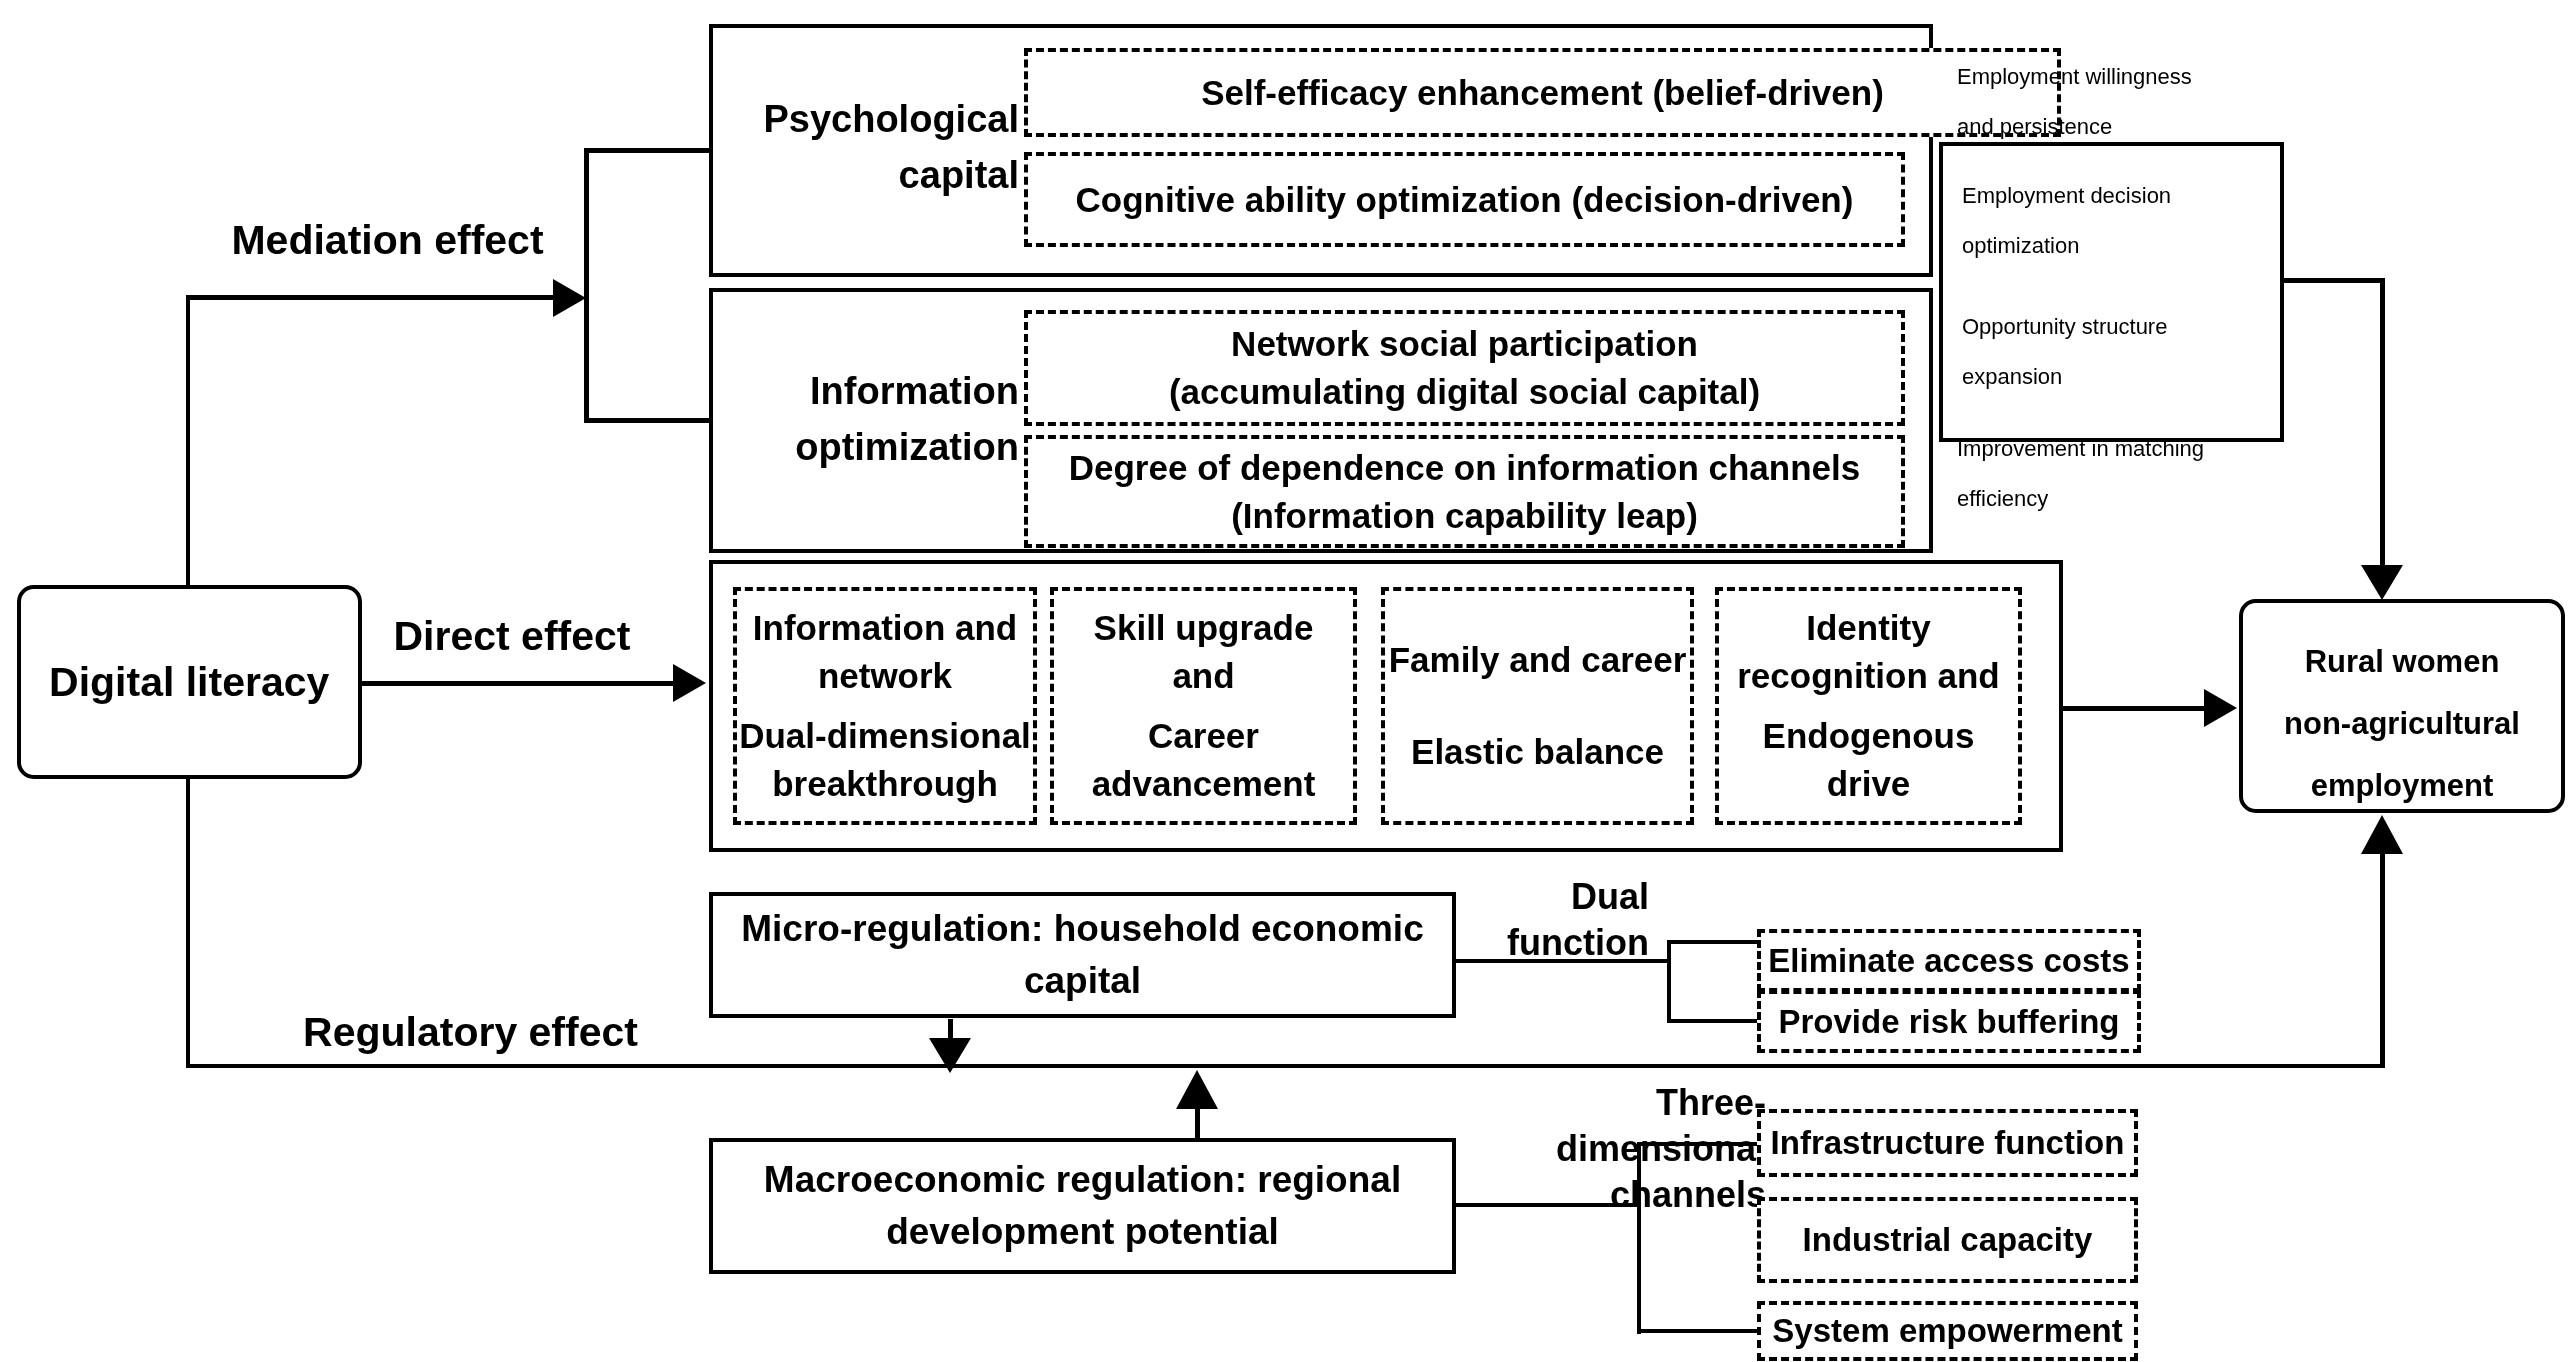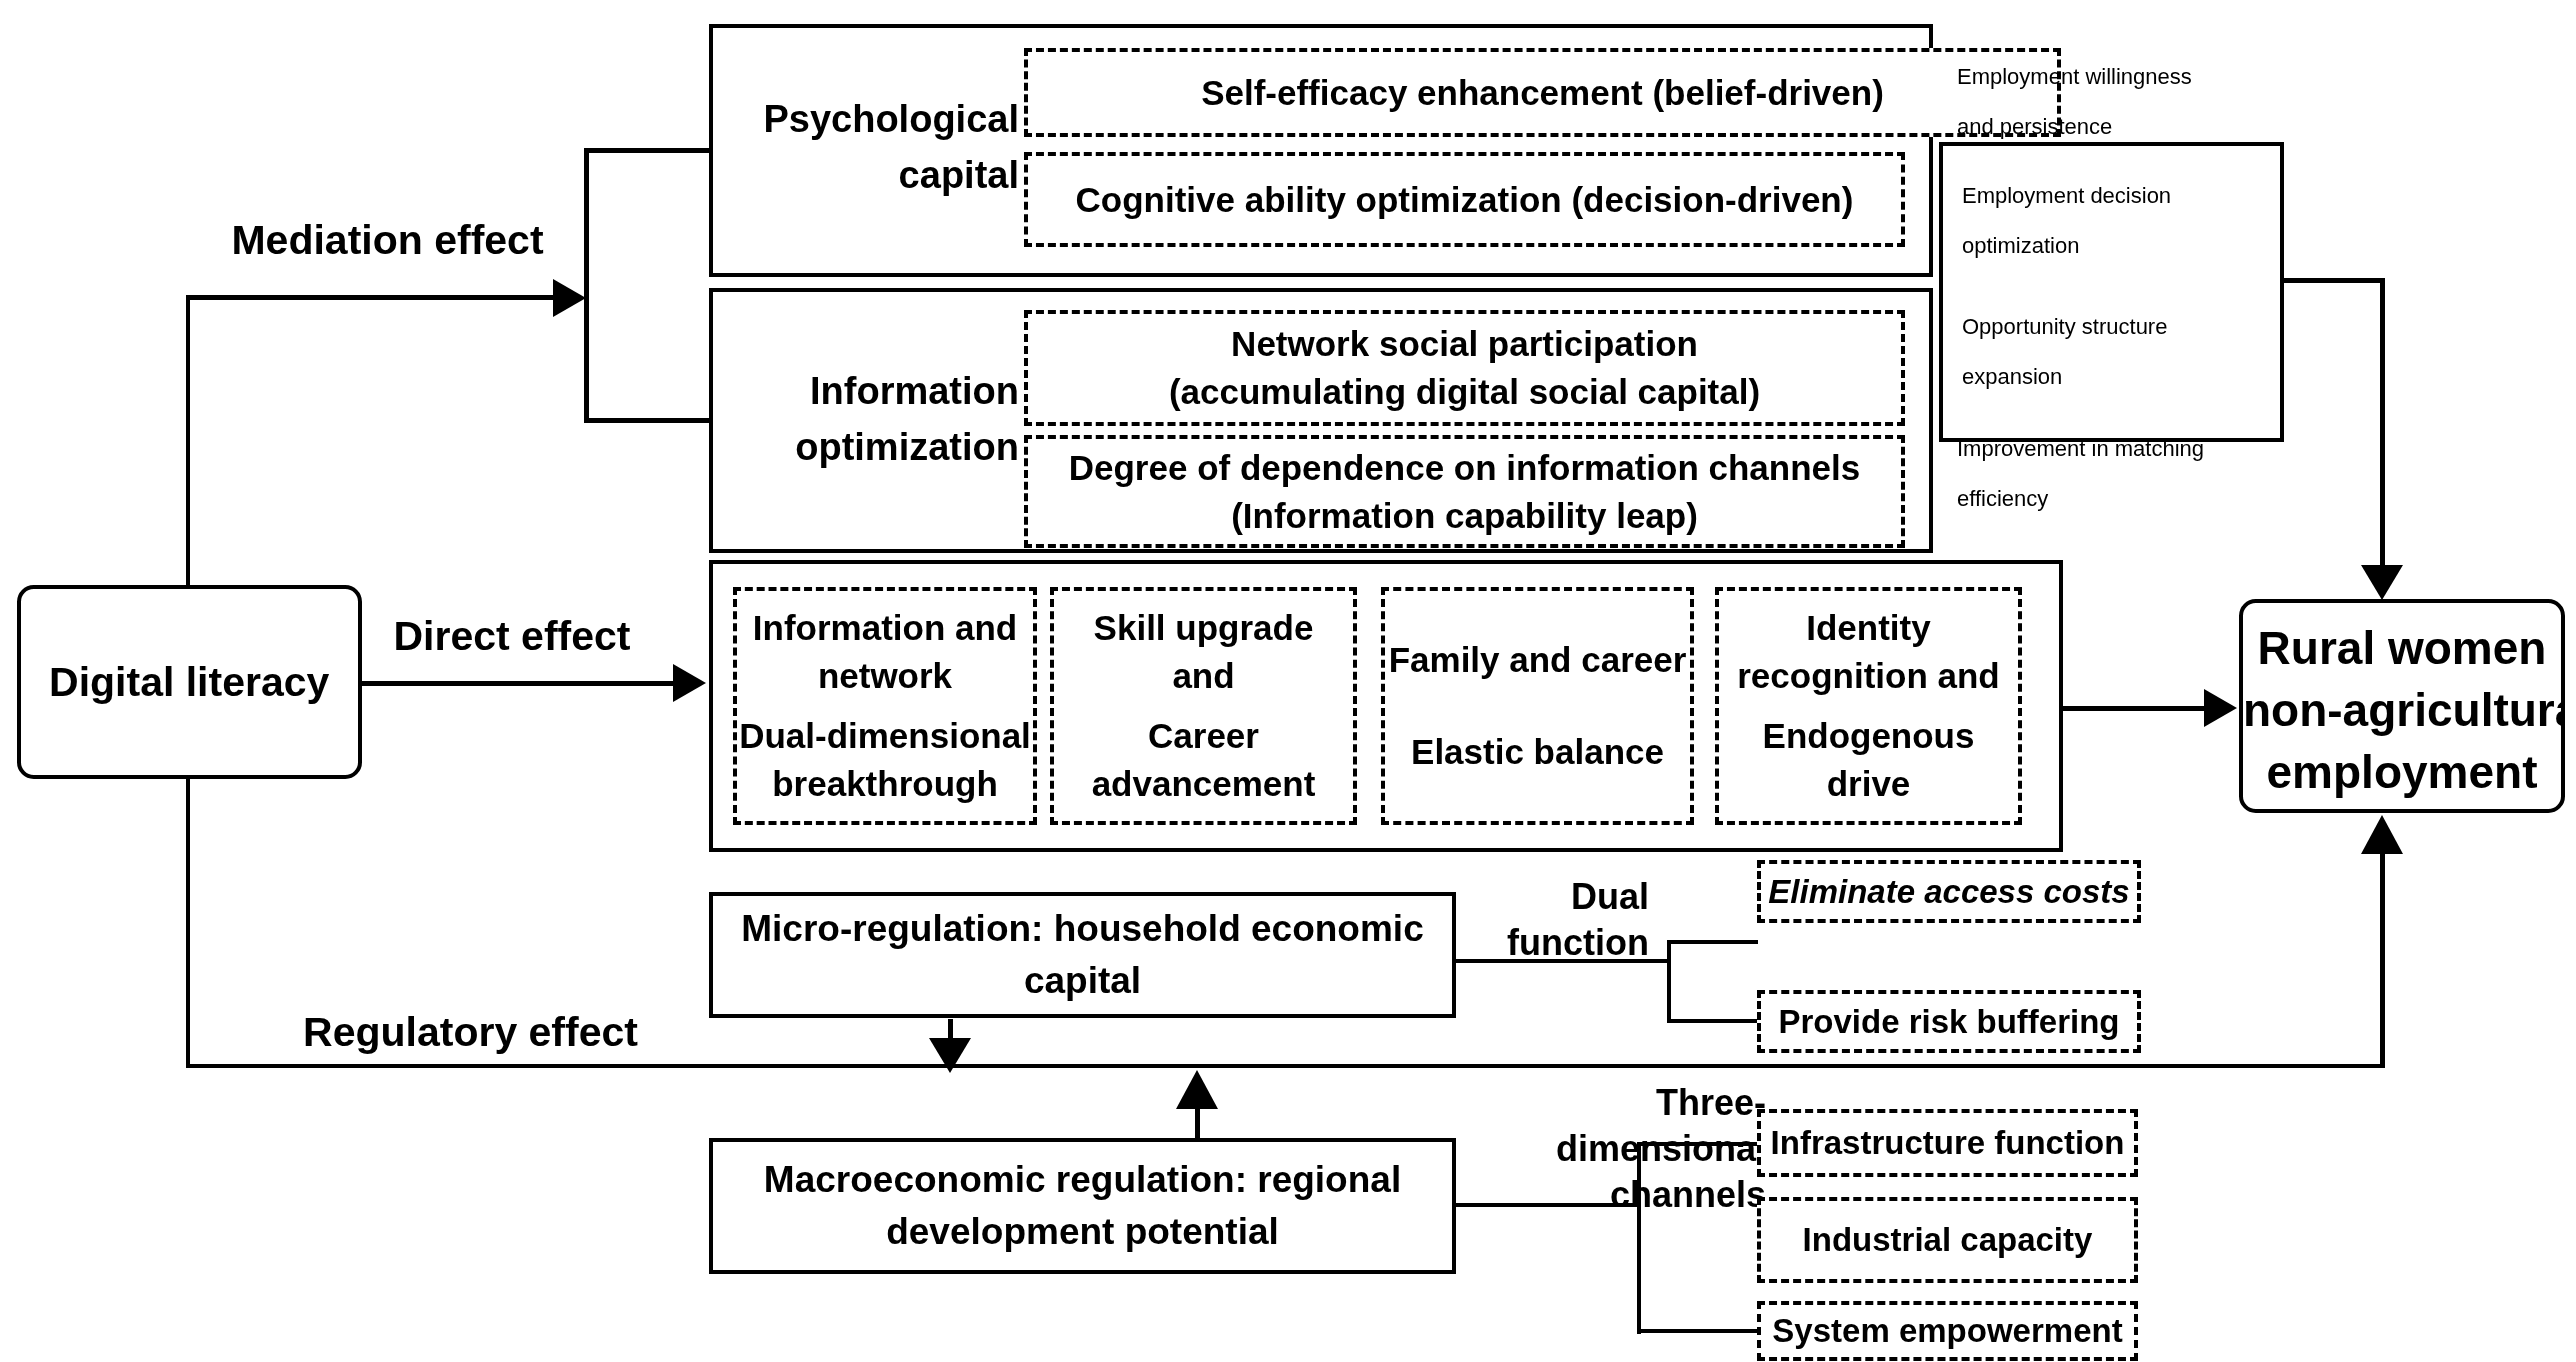--- a/index.html
+++ b/index.html
@@ -128,21 +128,21 @@
       <div>Identity</div>
       <div>recognition and</div>
     </div>
     <div class="itemtxt">Endogenous drive</div>
   </div>
 
   <div class="h" style="left:2063px;top:706px;width:143px;"></div>
   <div class="ah ah-right" style="left:2204px;top:689px;"></div>
 
   <div class="box round" style="left:2239px;top:599px;width:326px;height:214px;overflow:hidden;">
-    <div class="nodetxt" style="width:100%;margin-top:14px;font-size:46px;line-height:62px;">
+    <div class="nodetxt" style="width:100%;margin-top:28px;font-size:31px;line-height:62px;">
       <div>Rural women</div>
       <div>non-agricultural</div>
       <div>employment</div>
     </div>
   </div>
 
   <div class="v" style="left:186px;top:778px;height:290px;width:4.2px;"></div>
   <div class="h" style="left:186px;top:1064px;width:2199px;height:4.2px;"></div>
   <div class="v" style="left:2380px;top:854px;height:210px;"></div>
   <div class="ah ah-up" style="left:2361px;top:815px;"></div>
@@ -158,21 +158,21 @@
   <div class="ah ah-down" style="left:929px;top:1038px;"></div>
 
   <div class="seclbl" style="left:1470px;top:874px;width:179px;font-size:36px;line-height:46px;">
     <div>Dual</div>
     <div>function</div>
   </div>
   <div class="h" style="left:1456px;top:959px;width:213px;height:4.2px;"></div>
   <div class="v" style="left:1667px;top:940px;height:83px;width:4.2px;"></div>
   <div class="h" style="left:1667px;top:940px;width:91px;height:4.2px;"></div>
   <div class="h" style="left:1667px;top:1019px;width:91px;height:4.2px;"></div>
-  <div class="dash ctr" style="left:1757px;top:860px;width:384px;height:63px;font-style:italic;">
+  <div class="dash ctr" style="left:1757px;top:929px;width:384px;height:63px;">
     <div class="chantxt">Eliminate access costs</div>
   </div>
   <div class="dash ctr" style="left:1757px;top:990px;width:384px;height:63px;">
     <div class="chantxt">Provide risk buffering</div>
   </div>
 
   <div class="box ctr" style="left:709px;top:1138px;width:747px;height:136px;">
     <div class="itemtxt" style="font-size:37px;line-height:52px;">
       <div>Macroeconomic regulation: regional</div>
       <div>development potential</div>

